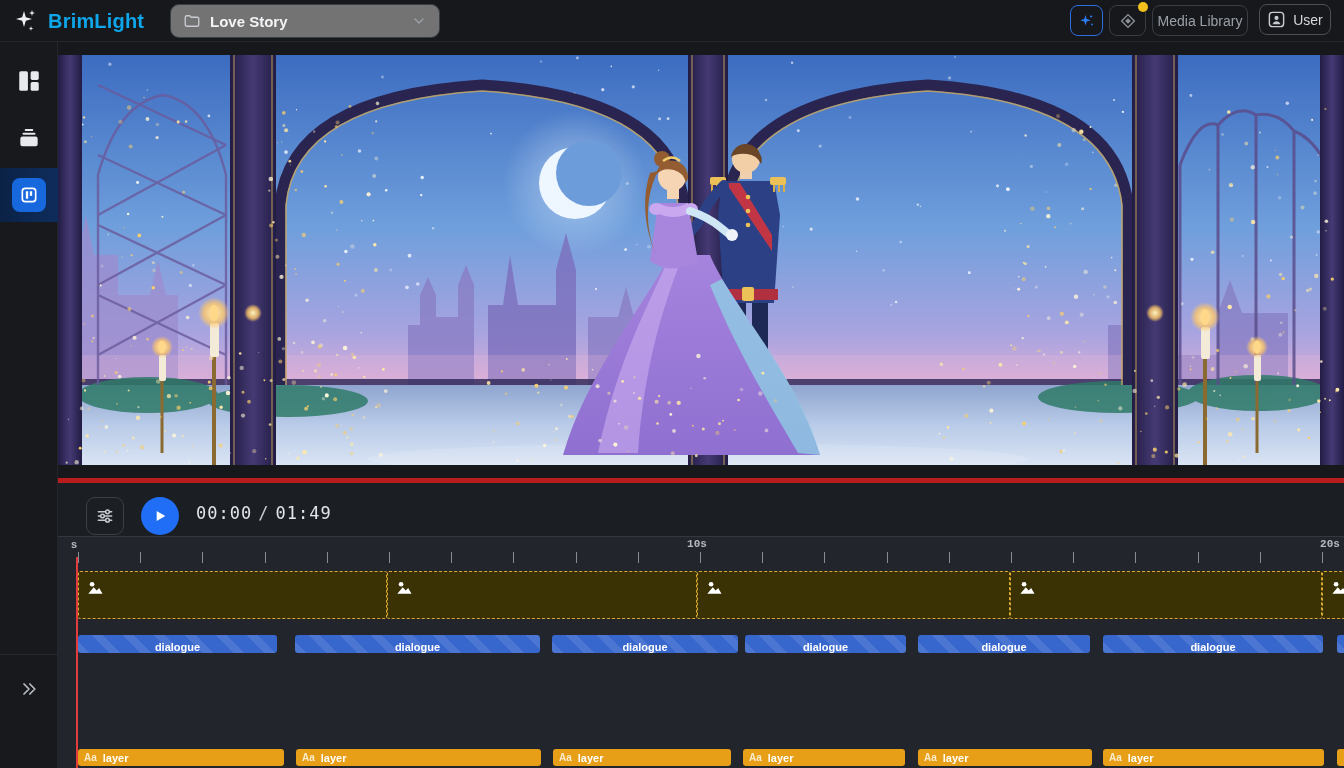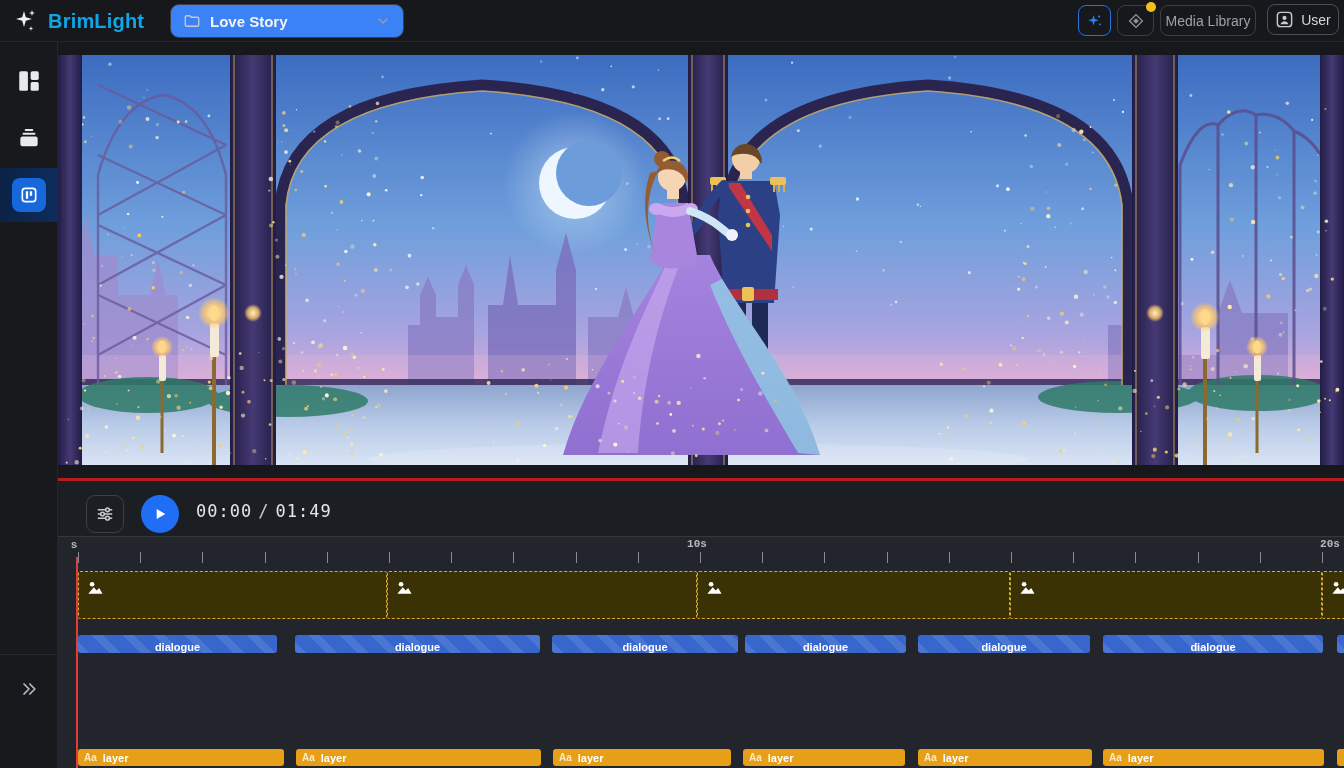--- a/index.html
+++ b/index.html
@@ -5,27 +5,27 @@
   * { margin:0; padding:0; box-sizing:border-box; }
   html,body { width:1344px; height:768px; overflow:hidden; background:#16181c;
               font-family:"Liberation Sans", sans-serif; color:#e8eaed; }
 
   
   .topbar { position:absolute; left:0; top:0; width:1344px; height:42px;
             background:#16181c; border-bottom:1px solid #23262b; z-index:30; }
   .logo-wrap { position:absolute; left:12px; top:7px; display:flex; align-items:center; gap:8px; }
   .logo-icon { width:28px; height:28px; }
   .app-name { font-size:20px; font-weight:bold; color:#0ea5e9; letter-spacing:.2px; }
-  .project-select { position:absolute; left:170px; top:4px; width:234px; height:34px;
-                    background:#3b82f6; border:1px solid #3a3e45; border-radius:9px;
+  .project-select { position:absolute; left:170px; top:4px; width:270px; height:34px;
+                    background:#737373; border:1px solid #3a3e45; border-radius:9px;
                     display:flex; align-items:center; padding:0 12px; gap:9px; cursor:pointer; }
   .project-name { font-size:15px; font-weight:bold; color:#f2f4f6; flex:1; }
   .tb-btn { position:absolute; top:5px; height:31px; border:1px solid #3a3d43; border-radius:8px;
             background:transparent; display:flex; align-items:center; justify-content:center;
-            gap:7px; color:#9aa0a8; font-size:14px; cursor:pointer;margin-left:8px; }
+            gap:7px; color:#9aa0a8; font-size:14px; cursor:pointer; }
   .tb-ai     { left:1070px; width:33px; border-color:#2d6fe0; }
   .tb-gem    { left:1109px; width:37px; }
   .tb-media  { left:1152px; width:96px; }
   .tb-user   { left:1259px; width:72px; height:31px; top:4px; border-color:#4b4f56; color:#d4d7db; }
   .badge-dot { position:absolute; right:-3px; top:-4px; width:10px; height:10px; border-radius:50%; }
 
   
   .sidebar { position:absolute; left:0; top:42px; width:58px; bottom:0; background:#17191d;
              border-right:1px solid #23262b; z-index:20; }
   .side-item { position:absolute; left:0; width:58px; height:54px; display:flex;
@@ -36,21 +36,21 @@
   .side-bottom { position:absolute; left:0; top:612px; width:58px; border-top:1px solid #26292e; }
   .collapse-btn { margin:20px auto 0 auto; width:28px; height:28px; display:flex;
                   align-items:center; justify-content:center; color:#b9bec5; cursor:pointer; }
 
   
   .preview { position:absolute; left:58px; top:55px; width:1286px; height:410px;
              background:#0d0f14; overflow:hidden; }
 
   
   .controls { position:absolute; left:58px; top:478px; width:1286px; height:58px;
-              background:#1b1e23; border-top:3px solid #b91c1c; }
+              background:#1b1e23; border-top:5px solid #b91c1c; }
   .settings-btn { position:absolute; left:28px; top:14px; width:38px; height:38px;
                   border:1px solid #3c3f45; border-radius:9px; background:transparent;
                   display:flex; align-items:center; justify-content:center; cursor:pointer; }
   .play-btn { position:absolute; left:83px; top:14px; width:38px; height:38px; border-radius:50%;
               border:none; display:flex; align-items:center; justify-content:center; cursor:pointer; }
   .time-display { position:absolute; left:138px; top:20px; font-family:"DejaVu Sans Mono", monospace;
                   font-size:17px; color:#e2e5ea; letter-spacing:1px; white-space:pre; }
   .time-div { color:#c7cbd1; padding:0 6px; }
 
   

